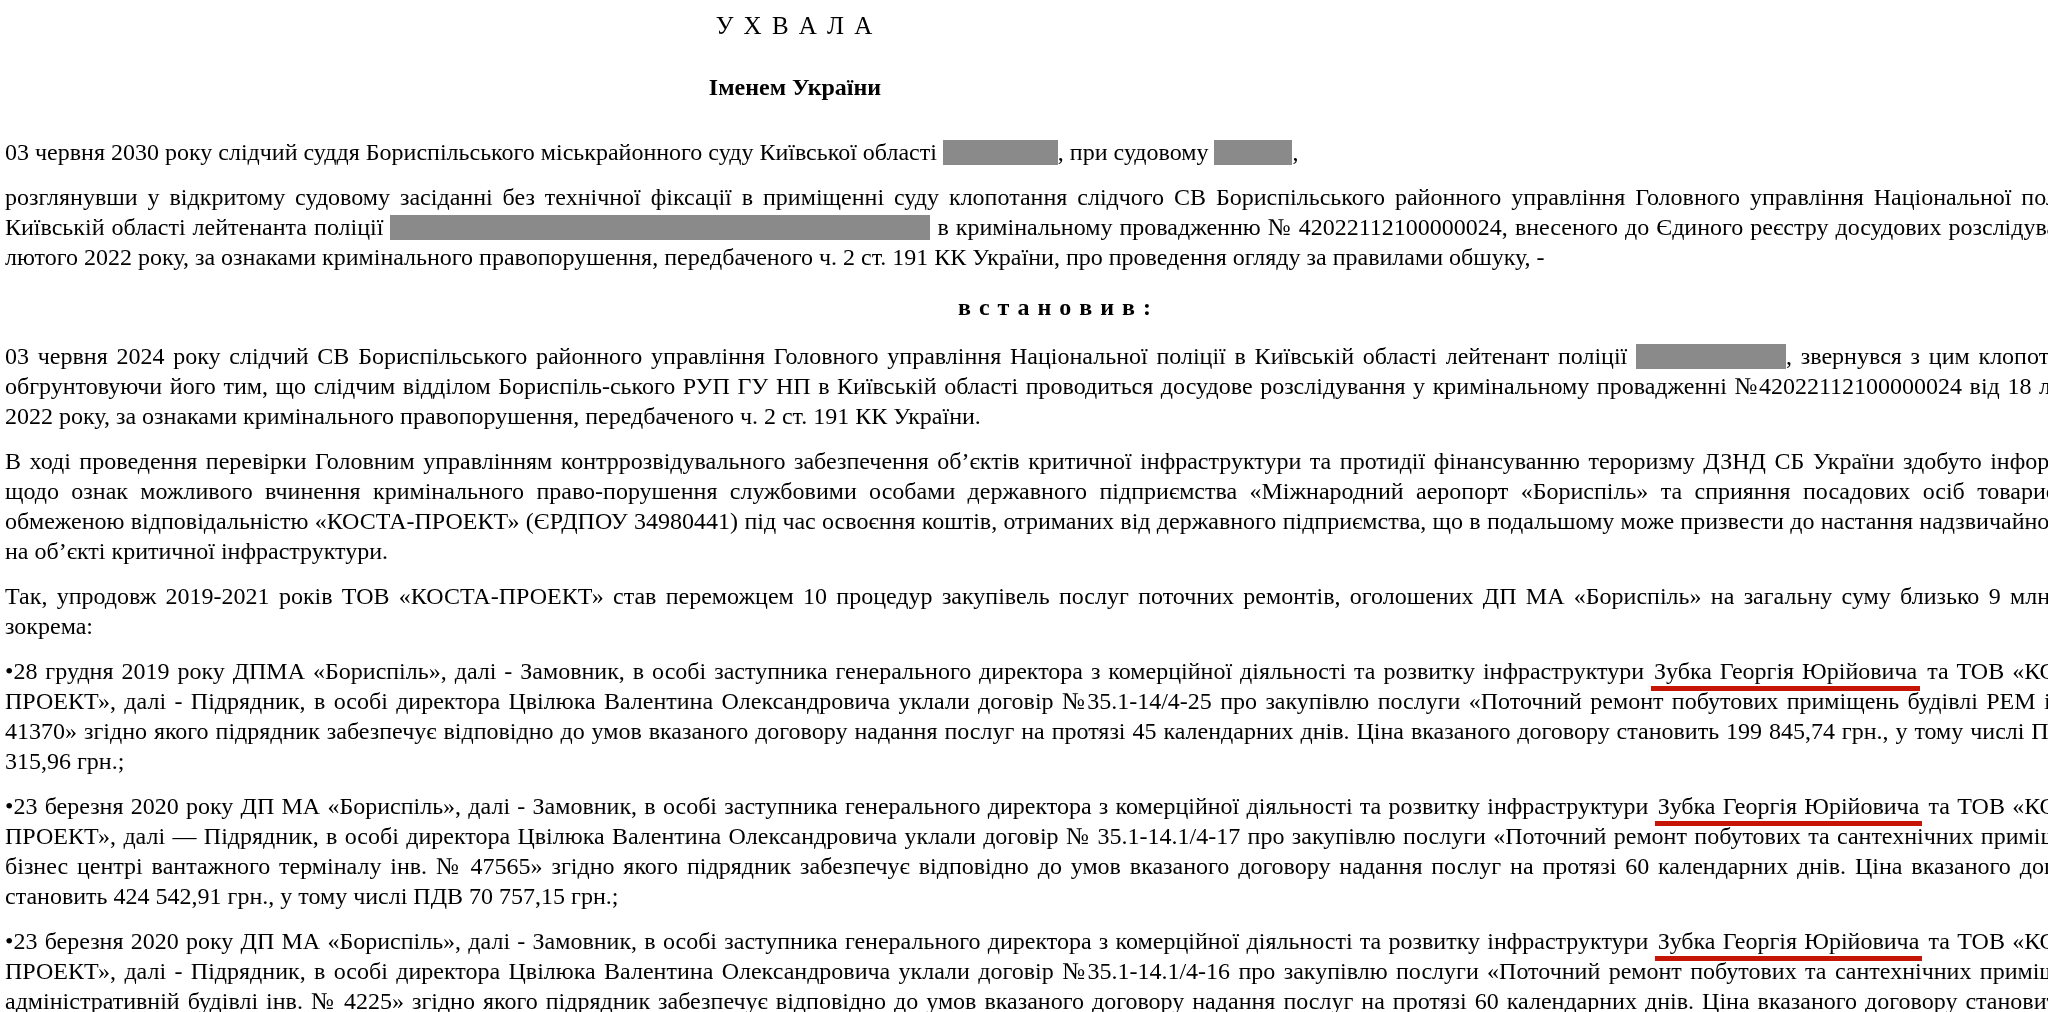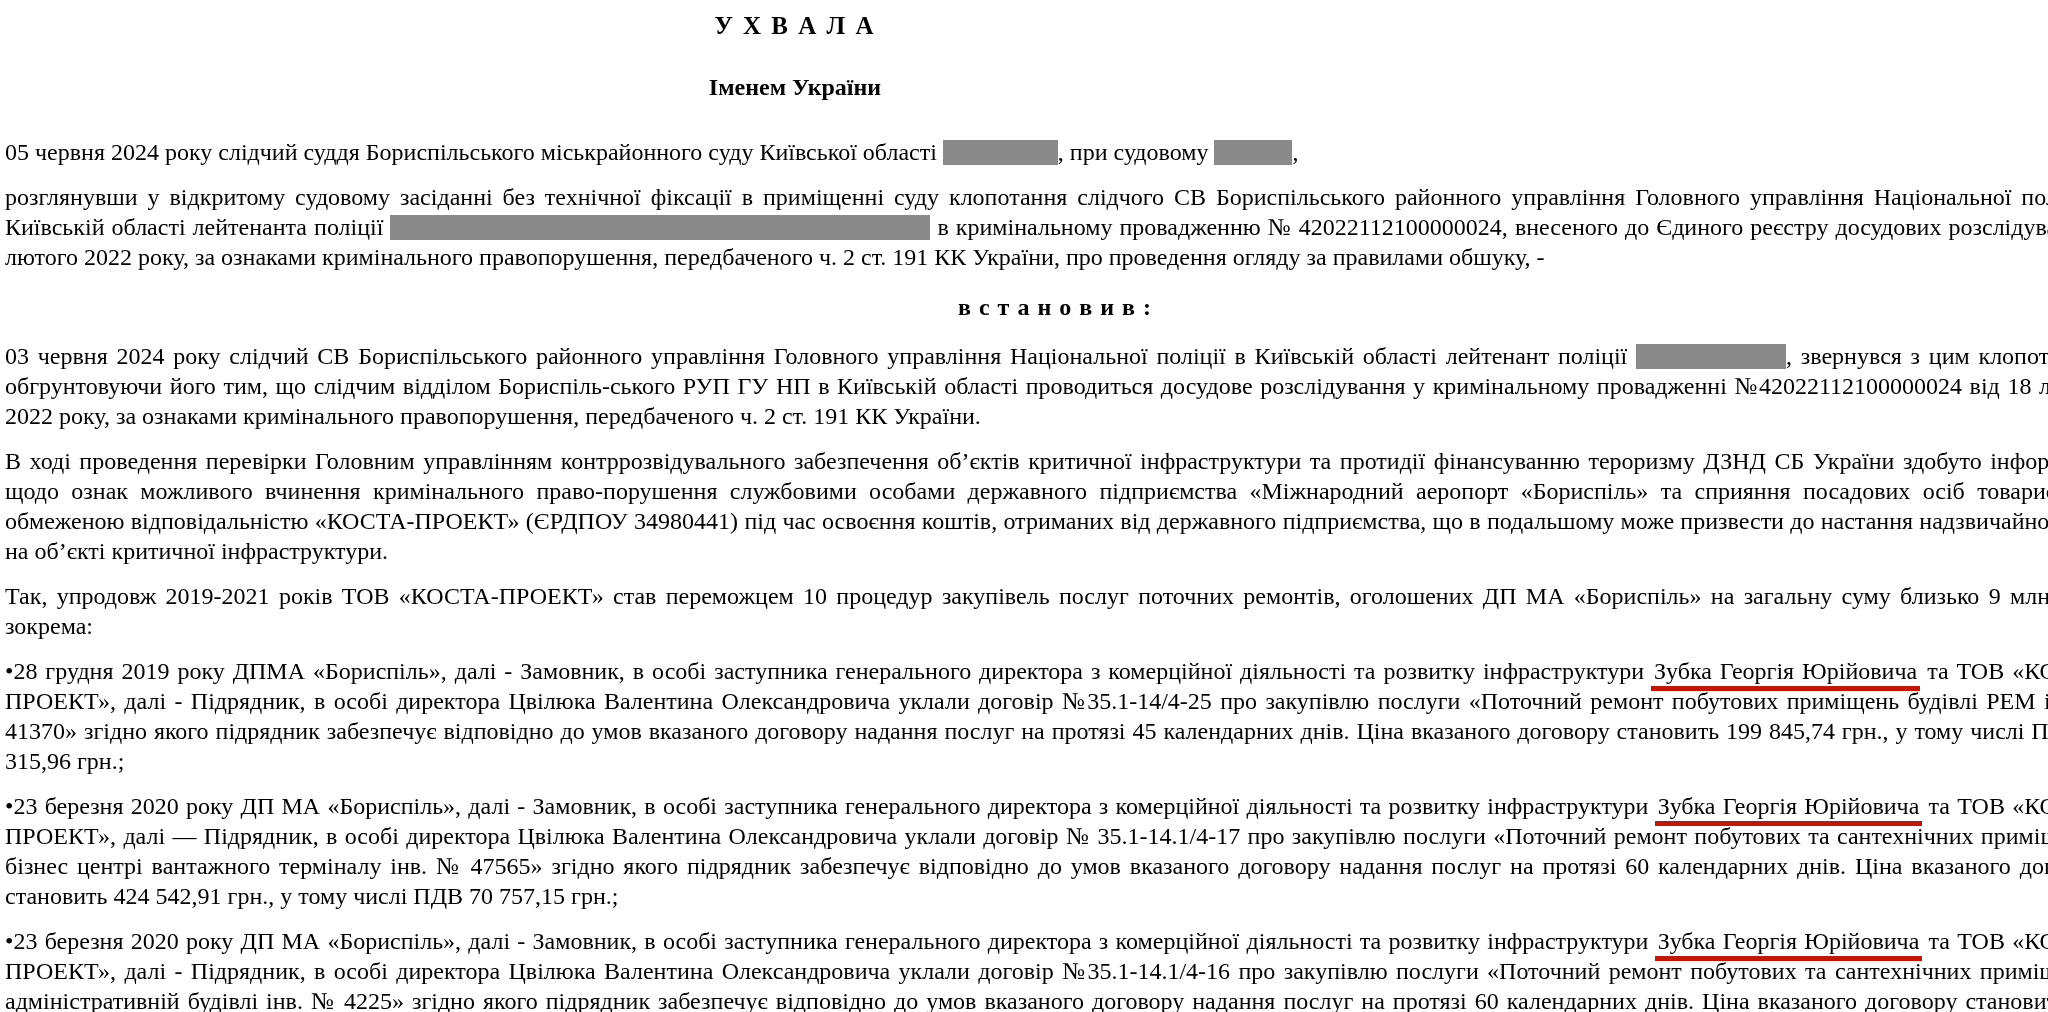--- a/index.html
+++ b/index.html
@@ -16,21 +16,21 @@
   }
   .page {
     width: 2112px;            
     padding: 6px 0 0 5px;
     box-sizing: border-box;
   }
   .doc-title {
     width: 1580px;
     text-align: center;
     font-size: 25px;
-    font-weight: bold;
+    font-weight: normal;
     letter-spacing: 2px;
     margin: 6px 0 8px 0;
   }
   .doc-subtitle {
     width: 1580px;
     text-align: center;
     font-size: 24px;
     font-weight: bold;
     margin: 34px 0 0 0;
   }
@@ -64,21 +64,21 @@
   }
 </style>
 </head>
 <body style="background: rgb(255, 255, 255); color: rgb(0, 0, 0);">
 
 <div class="page">
   <h1 class="doc-title">У Х В А Л А</h1>
   <h2 class="doc-subtitle">Іменем України</h2>
 
   <div class="paragraphs intro-block">
-      <p class="para"><span class="run">05 червня 2024 року слідчий суддя Бориспільського міськрайонного суду Київської області </span><span class="redaction" style="width: 115px;"></span><span class="run">, при судовому </span><span class="redaction" style="width: 78px;"></span><span class="run">,</span></p>
+      <p class="para"><span class="run">03 червня 2030 року слідчий суддя Бориспільського міськрайонного суду Київської області </span><span class="redaction" style="width: 115px;"></span><span class="run">, при судовому </span><span class="redaction" style="width: 78px;"></span><span class="run">,</span></p>
       <p class="para"><span class="run">розглянувши у відкритому судовому засіданні без технічної фіксації в приміщенні суду клопотання слідчого СВ Бориспільського районного управління Головного управління Національної поліції в Київській області лейтенанта поліції </span><span class="redaction" style="width: 540px;"></span><span class="run"> в кримінальному провадженню № 42022112100000024, внесеного до Єдиного реєстру досудових розслідувань 18 лютого 2022 року, за ознаками кримінального правопорушення, передбаченого ч. 2 ст. 191 КК України, про проведення огляду за правилами обшуку, -</span></p>
     </div>
 
   <h2 class="section-heading">в с т а н о в и в :</h2>
 
   <div class="paragraphs">
       <p class="para"><span class="run">03 червня 2024 року слідчий СВ Бориспільського районного управління Головного управління Національної поліції в Київській області лейтенант поліції </span><span class="redaction" style="width: 150px;"></span><span class="run">, звернувся з цим клопотанням обгрунтовуючи його тим, що слідчим відділом Бориспіль-ського РУП ГУ НП в Київській області проводиться досудове розслідування у кримінальному провадженні №42022112100000024 від 18 лютого 2022 року, за ознаками кримінального правопорушення, передбаченого ч. 2 ст. 191 КК України.</span></p>
       <p class="para"><span class="run">В ході проведення перевірки Головним управлінням контррозвідувального забезпечення об’єктів критичної інфраструктури та протидії фінансуванню тероризму ДЗНД СБ України здобуто інформацію щодо ознак можливого вчинення кримінального право-порушення службовими особами державного підприємства «Міжнародний аеропорт «Бориспіль» та сприяння посадових осіб товариство з обмеженою відповідальністю «КОСТА-ПРОЕКТ» (ЄРДПОУ 34980441) під час освоєння коштів, отриманих від державного підприємства, що в подальшому може призвести до настання надзвичайної події на об’єкті критичної інфраструктури.</span></p>
       <p class="para"><span class="run">Так, упродовж 2019-2021 років ТОВ «КОСТА-ПРОЕКТ» став переможцем 10 процедур закупівель послуг поточних ремонтів, оголошених ДП МА «Бориспіль» на загальну суму близько 9 млн. грн., зокрема:</span></p>
       <p class="para"><span class="run">•28 грудня 2019 року ДПМА «Бориспіль», далі - Замовник, в особі заступника генерального директора з комерційної діяльності та розвитку інфраструктури </span><span class="red-underline">Зубка Георгія Юрійовича</span><span class="run"> та ТОВ «КОСТА-ПРОЕКТ», далі - Підрядник, в особі директора Цвілюка Валентина Олександровича уклали договір №35.1-14/4-25 про закупівлю послуги «Поточний ремонт побутових приміщень будівлі РЕМ інв. № 41370» згідно якого підрядник забезпечує відповідно до умов вказаного договору надання послуг на протязі 45 календарних днів. Ціна вказаного договору становить 199 845,74 грн., у тому числі ПДВ 33 315,96 грн.;</span></p>

